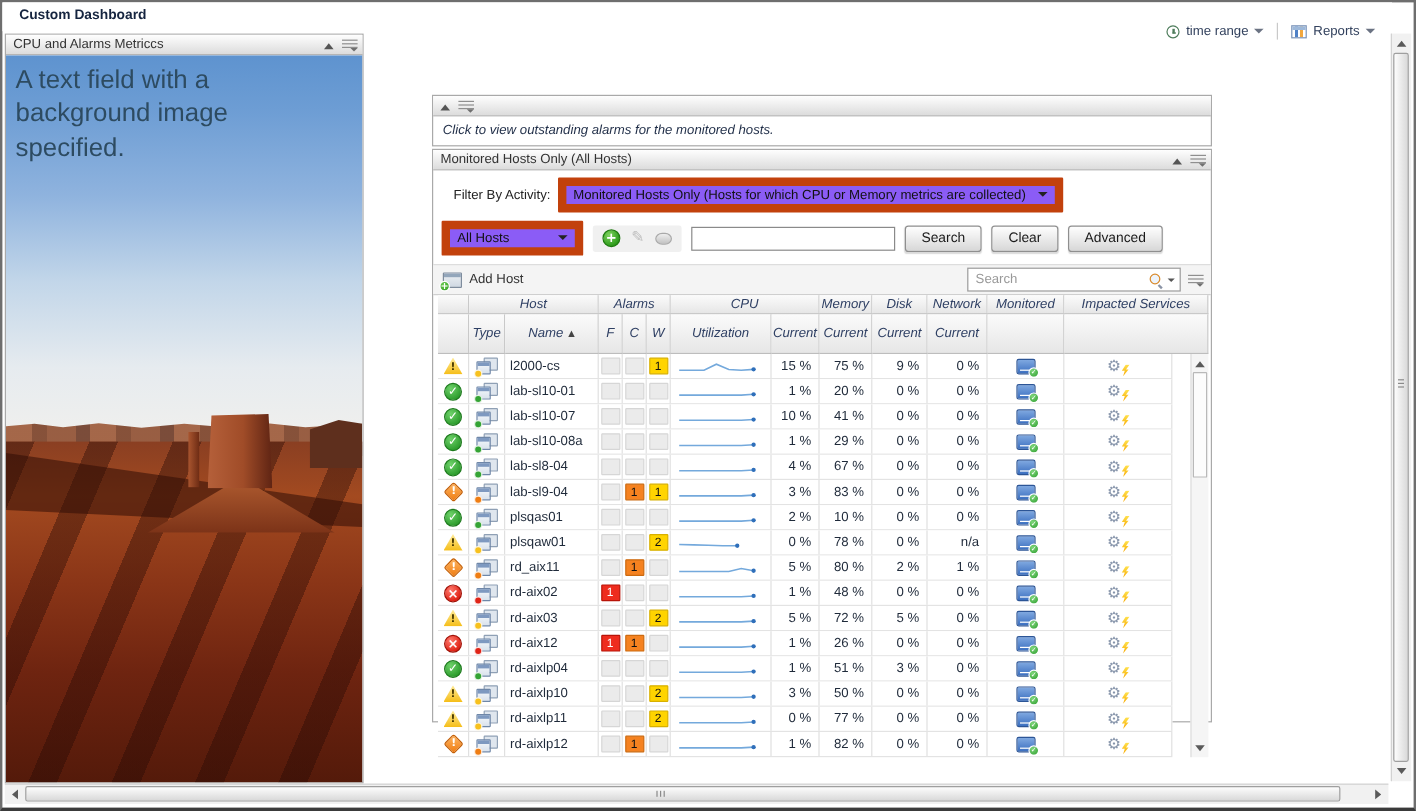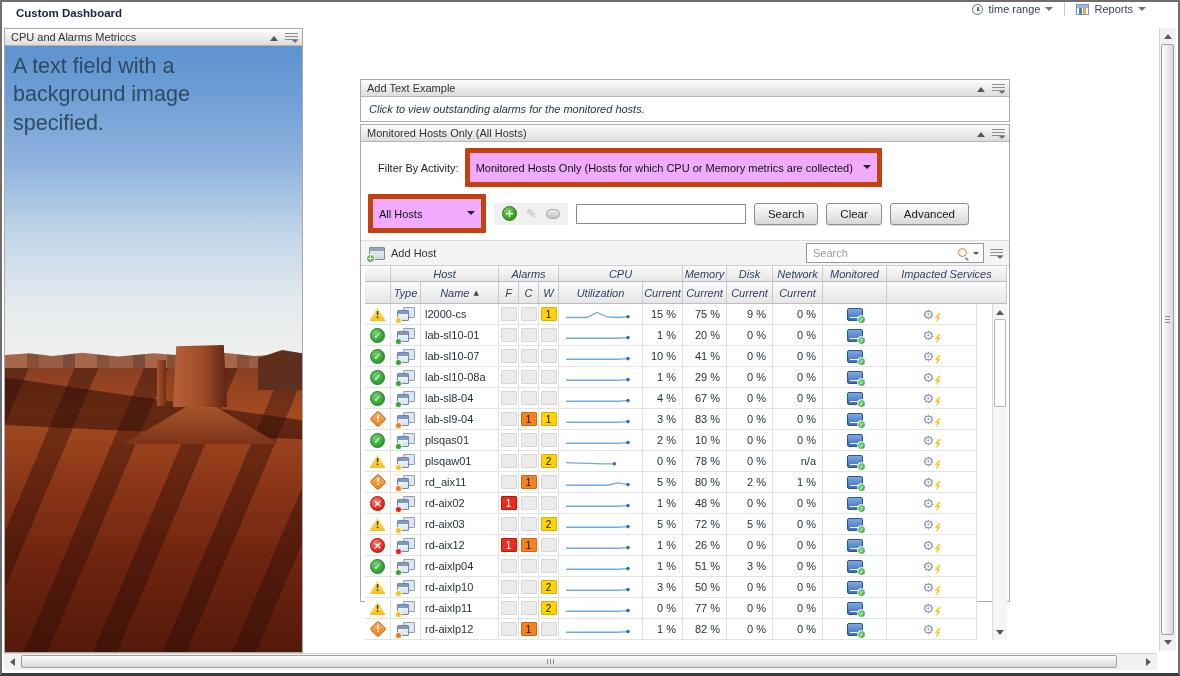--- a/index.html
+++ b/index.html
@@ -9,21 +9,21 @@
     font-family:"Liberation Sans", sans-serif; font-size:11px; color:#222; background:#ffffff;
   }
   .window {
     position:absolute; inset:0; background:#fff;
     border:2px solid #6e6e6e; border-bottom:3px solid #3a3a3a;
   }
 
   
   .topbar { position:absolute; left:0; right:18px; top:0; height:24px; background:#fff; }
   .app-title { position:absolute; left:14px; top:5px; font-weight:bold; font-size:11.5px; color:#15243f; }
-  .topbar-right { position:absolute; right:14px; top:0; display:flex; align-items:center; gap:7px; color:#33425e; }
+  .topbar-right { position:absolute; right:14px; top:17px; display:flex; align-items:center; gap:7px; color:#33425e; }
   .tb-item { display:flex; align-items:center; gap:5px; cursor:pointer; }
   .caret-down { width:0; height:0; border:4px solid transparent; border-top-color:#6b7383; margin-top:4px; }
   .tb-divider { width:1px; height:14px; background:#c9c9c9; margin:0 4px; }
   .clock-icon { position:relative; width:11px; height:11px; border:1.5px solid #4f7d5c; border-radius:50%; }
   .clock-icon::after { content:""; position:absolute; left:4px; top:2px; width:1.5px; height:4px; background:#4f7d5c; }
   .clock-icon::before { content:""; position:absolute; left:4px; top:5px; width:3px; height:1.5px; background:#4f7d5c; }
   .reports-icon { width:13px; height:11px; border:1px solid #7a93b8; background:
     linear-gradient(90deg,#ffffff 0 2px,#4f81c7 2px 5px,#ffffff 5px 6px,#f2a73d 6px 9px,#ffffff 9px); position:relative; }
   .reports-icon::before { content:""; position:absolute; left:0; right:0; top:0; height:3px; background:#9db8d9; }
 
@@ -65,22 +65,22 @@
   .overlay-text { position:absolute; left:8px; top:6px; width:270px; font-size:21.5px; line-height:1.32; color:#2d4b61; }
 
   
   #text-panel { left:358px; top:77px; width:650px; height:43px; }
   .text-body { padding:6px 8px; font-style:italic; color:#1f2d47; }
 
   
   #hosts-panel { left:358px; top:122px; width:650px; height:478px; }
   .filter-row { display:flex; align-items:center; gap:6px; padding:6px 0 3px 7px;margin-left:10px; }
   .select {
-    display:inline-flex; align-items:center; gap:10px; background:#f0abfc; border:5px solid #c2410c;
-    height:39px; padding:0 6px; cursor:pointer; color:#111; border-radius:1px;
+    display:inline-flex; align-items:center; gap:10px; background:#8b5cf6; border:7px solid #c2410c;
+    height:29px; padding:0 6px; cursor:pointer; color:#111; border-radius:1px;
   }
   .select .caret-down { border-top-color:#222; margin-top:3px; }
   .controls-row { display:flex; align-items:center; gap:8px; padding:4px 0 5px 7px; }
   .scope-select { width:118px; justify-content:space-between; }
   .icon-strip { display:flex; align-items:center; gap:9px; background:#f0f0f0; border-radius:2px; padding:3px 8px; height:22px; }
   .plus-btn { width:15px; height:15px; border-radius:50%; border:1px solid #1f7a10; color:#fff; cursor:pointer;
     background:radial-gradient(circle at 35% 30%, #7fd45f, #2c9a1a 75%); font:bold 11px/13px "DejaVu Sans",sans-serif; text-align:center; }
   .pencil-btn { color:#bdbdbd; font-family:"DejaVu Sans",sans-serif; font-size:13px; line-height:13px; }
   .eraser-btn { width:14px; height:10px; border-radius:50% / 60%; border:1px solid #a9a9a9; background:linear-gradient(#eeeeee,#c2c2c2); }
   .text-input { width:170px; height:20px; border:1px solid #8a8a8a; padding:0 4px; font-family:inherit; font-size:11px; }
@@ -103,21 +103,21 @@
   .mag-icon::before { content:""; position:absolute; left:1px; top:1px; width:7px; height:7px; border:1.5px solid #d98a2b; border-radius:50%; background:#eef4fb; }
   .mag-icon::after { content:""; position:absolute; right:0px; bottom:0px; width:4px; height:1.5px; background:#8a93a5; transform:rotate(45deg); }
   .combo-caret { width:0; height:0; border:3.5px solid transparent; border-top-color:#555; margin-top:3px; cursor:pointer; }
 
   
   .table-wrap { position:relative; margin:0 2px 0 4px; }
   .grid-cols { display:grid; grid-template-columns:26px 30px 78px 20px 20px 20px 84px 40px 44px 46px 50px 64px 1fr; }
   .thead-group .hcell, .thead-sub .hcell {
     background:linear-gradient(#fbfbfb,#e6e6e6); border-right:1px solid #c9c9c9; border-bottom:1px solid #bdbdbd;
     color:#2e3f63; display:flex; align-items:center; justify-content:center; height:16px; font-size:11px;font-style:italic; }
-  .thead-sub .hcell { height:22px; }
+  .thead-sub .hcell { height:33px; }
   .sort-arrow { font-size:7px; color:#444; margin-left:4px; font-family:"DejaVu Sans",sans-serif; }
   .tbody-rows { width:calc(100% - 15px); }
   .table-body { position:relative; padding-right:15px; }
   .trow { height:21px; border-bottom:1px solid #e3e3e3; background:#fff; cursor:pointer; }
   .cell { border-right:1px solid #e0e0e0; display:flex; align-items:center; overflow:hidden; white-space:nowrap; }
   .cell.center { justify-content:center; }
   .cell.num { justify-content:flex-end; padding-right:6px; color:#1f2a3a; }
   .c-name { padding-left:4px; color:#1f2a3a; }
   .muted { color:#8a8a8a; }
 
@@ -222,21 +222,20 @@
       <div class="mound"></div>
       <div class="butte"></div>
       <div class="spire"></div>
       <div class="mesa-right"></div>
       <div class="overlay-text">A text field with a background image specified.</div>
     </div>
   </div>
 
   <div class="panel" id="text-panel">
     <div class="panel-header">
-      <span class="panel-title">Add Text Example</span>
       <span class="hdr-icons">
         <span class="collapse-icon"></span>
         <span class="menu-icon"></span>
       </span>
     </div>
     <div class="text-body">Click to view outstanding alarms for the monitored hosts.</div>
   </div>
 
   <div class="panel" id="hosts-panel">
     <div class="panel-header">

